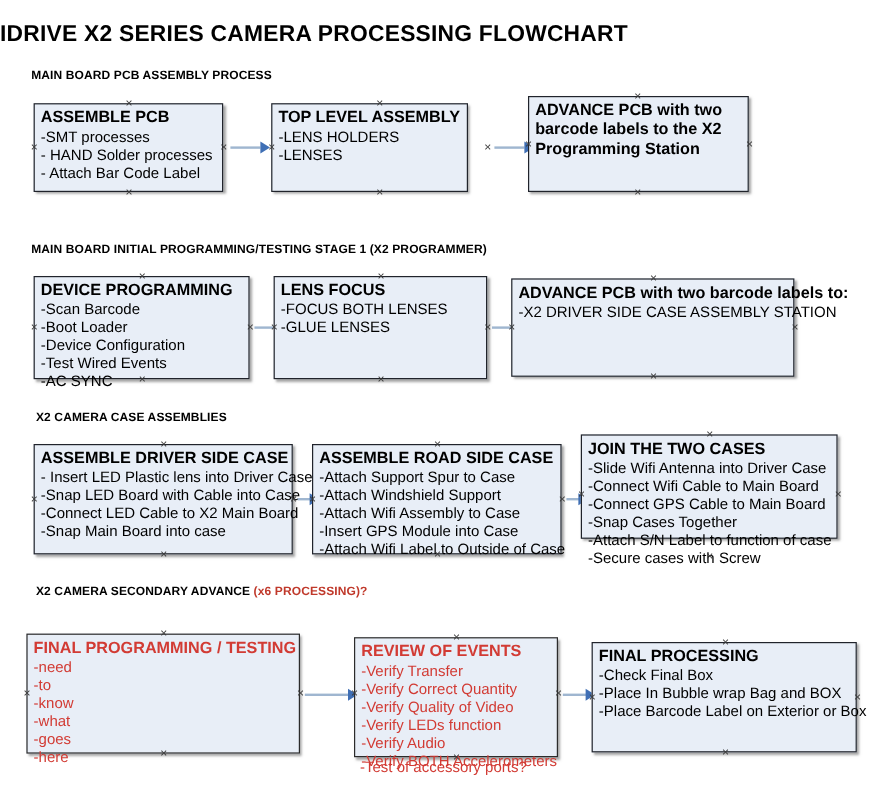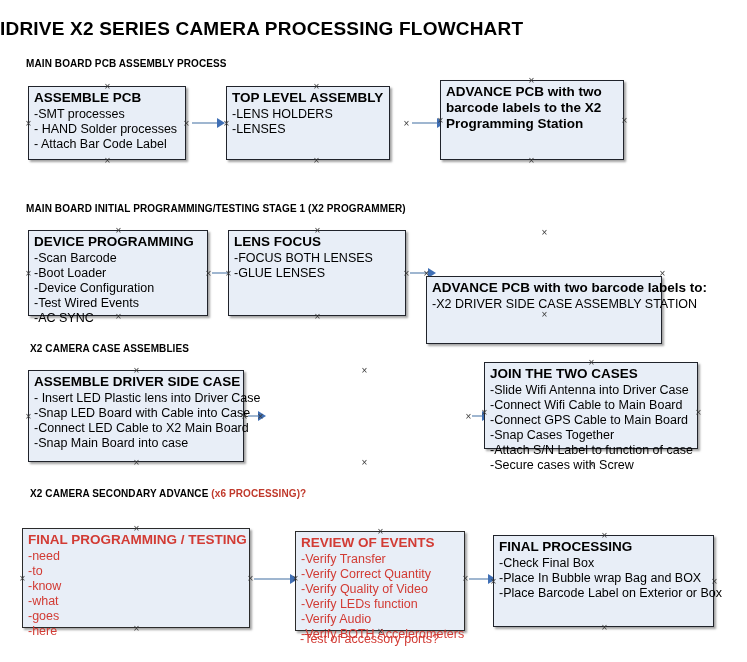--- a/index.html
+++ b/index.html
@@ -164,21 +164,21 @@
     </ul>
   </div>
   <div class="hx" style="left:313px;top:226px;"></div>
   <div class="hx" style="left:224px;top:269px;"></div>
   <div class="hx" style="left:313px;top:312px;"></div>
   <div class="hx" style="left:402px;top:269px;"></div>
 
   <div class="conn" style="left:410px;top:272px;width:18px;"></div>
   <div class="arrow" style="left:428px;top:268px;"></div>
 
-  <div class="pbox" style="left:426px;top:232px;width:236px;height:68px;margin-top:44px;">
+  <div class="pbox" style="left:426px;top:232px;width:236px;height:82px;">
     <div class="bt">ADVANCE PCB with two barcode labels to:</div>
     <ul>
       <li>-X2 DRIVER  SIDE  CASE  ASSEMBLY STATION</li>
     </ul>
   </div>
   <div class="hx" style="left:540px;top:228px;"></div>
   <div class="hx" style="left:422px;top:269px;"></div>
   <div class="hx" style="left:540px;top:310px;"></div>
   <div class="hx" style="left:658px;top:269px;"></div>
 
@@ -196,20 +196,30 @@
     </ul>
   </div>
   <div class="hx" style="left:132px;top:366px;"></div>
   <div class="hx" style="left:24px;top:412px;"></div>
   <div class="hx" style="left:132px;top:458px;"></div>
   <div class="hx" style="left:240px;top:412px;"></div>
 
   <div class="conn" style="left:248px;top:415px;width:12px;"></div>
   <div class="arrow" style="left:258px;top:411px;"></div>
 
+  <div class="pbox" style="left:260px;top:370px;width:208px;height:92px;">
+    <div class="bt">ASSEMBLE ROAD SIDE CASE</div>
+    <ul>
+      <li>-Attach Support Spur to Case</li>
+      <li>-Attach Windshield Support</li>
+      <li>-Attach Wifi Assembly to Case</li>
+      <li>-Insert GPS Module into Case</li>
+      <li>-Attach Wifi Label to Outside of Case</li>
+    </ul>
+  </div>
   <div class="hx" style="left:360px;top:366px;"></div>
   <div class="hx" style="left:256px;top:412px;"></div>
   <div class="hx" style="left:360px;top:458px;"></div>
   <div class="hx" style="left:464px;top:412px;"></div>
 
   <div class="conn" style="left:472px;top:415px;width:12px;"></div>
   <div class="arrow" style="left:482px;top:411px;"></div>
 
   <div class="pbox" style="left:484px;top:362px;width:214px;height:87px;">
     <div class="bt">JOIN THE TWO CASES</div>

